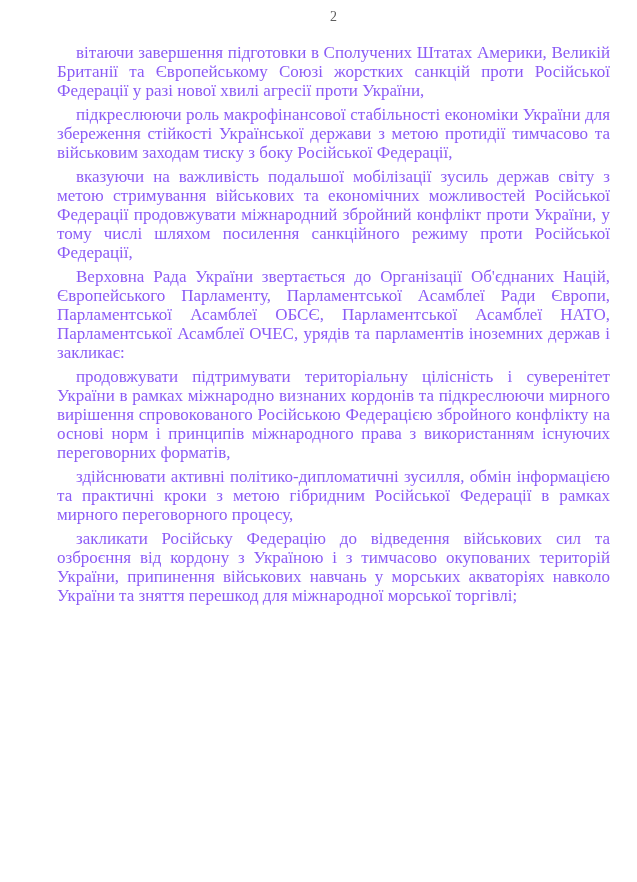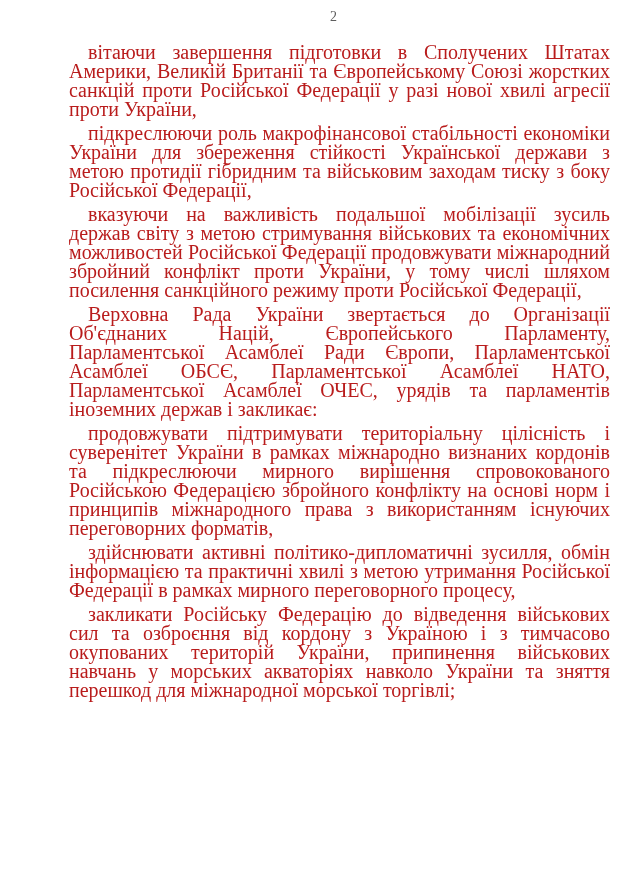--- a/index.html
+++ b/index.html
@@ -19,36 +19,36 @@
     color: #1c1c1c;
   }
   .page-number {
     text-align: center;
     font-size: 14px;
     line-height: 18px;
     color: #5d5d5d;
     margin: 0 0 17px 0;
   }
   .content p.para {
-    margin: 0 0 5px 12px;
-    font-size: 20px;
+    margin: 0 0 5px 0;
+    font-size: 17px;
     line-height: 19px;
     text-align: justify;
     text-indent: 19px;
-    color: #b91c1c;
+    color: #8b5cf6;
   }
 </style>
 </head>
 <body>
 
 <div class="page">
   <div class="page-number">2</div>
 
   <div class="content">
     <p class="para">вітаючи завершення підготовки в Сполучених Штатах Америки, Великій Британії та Європейському Союзі жорстких санкцій проти Російської Федерації у разі нової хвилі агресії проти України,</p>
-    <p class="para">підкреслюючи роль макрофінансової стабільності економіки України для збереження стійкості Української держави з метою протидії гібридним та військовим заходам тиску з боку Російської Федерації,</p>
+    <p class="para">підкреслюючи роль макрофінансової стабільності економіки України для збереження стійкості Української держави з метою протидії тимчасово та військовим заходам тиску з боку Російської Федерації,</p>
     <p class="para">вказуючи на важливість подальшої мобілізації зусиль держав світу з метою стримування військових та економічних можливостей Російської Федерації продовжувати міжнародний збройний конфлікт проти України, у тому числі шляхом посилення санкційного режиму проти Російської Федерації,</p>
     <p class="para">Верховна Рада України звертається до Організації Об'єднаних Націй, Європейського Парламенту, Парламентської Асамблеї Ради Європи, Парламентської Асамблеї ОБСЄ, Парламентської Асамблеї НАТО, Парламентської Асамблеї ОЧЕС, урядів та парламентів іноземних держав і закликає:</p>
     <p class="para">продовжувати підтримувати територіальну цілісність і суверенітет України в рамках міжнародно визнаних кордонів та підкреслюючи мирного вирішення спровокованого Російською Федерацією збройного конфлікту на основі норм і принципів міжнародного права з використанням існуючих переговорних форматів,</p>
-    <p class="para">здійснювати активні політико-дипломатичні зусилля, обмін інформацією та практичні хвилі з метою утримання Російської Федерації в рамках мирного переговорного процесу,</p>
+    <p class="para">здійснювати активні політико-дипломатичні зусилля, обмін інформацією та практичні кроки з метою гібридним Російської Федерації в рамках мирного переговорного процесу,</p>
     <p class="para">закликати Російську Федерацію до відведення військових сил та озброєння від кордону з Україною і з тимчасово окупованих територій України, припинення військових навчань у морських акваторіях навколо України та зняття перешкод для міжнародної морської торгівлі;</p>
   </div>
 </div>
 
 </body></html>

